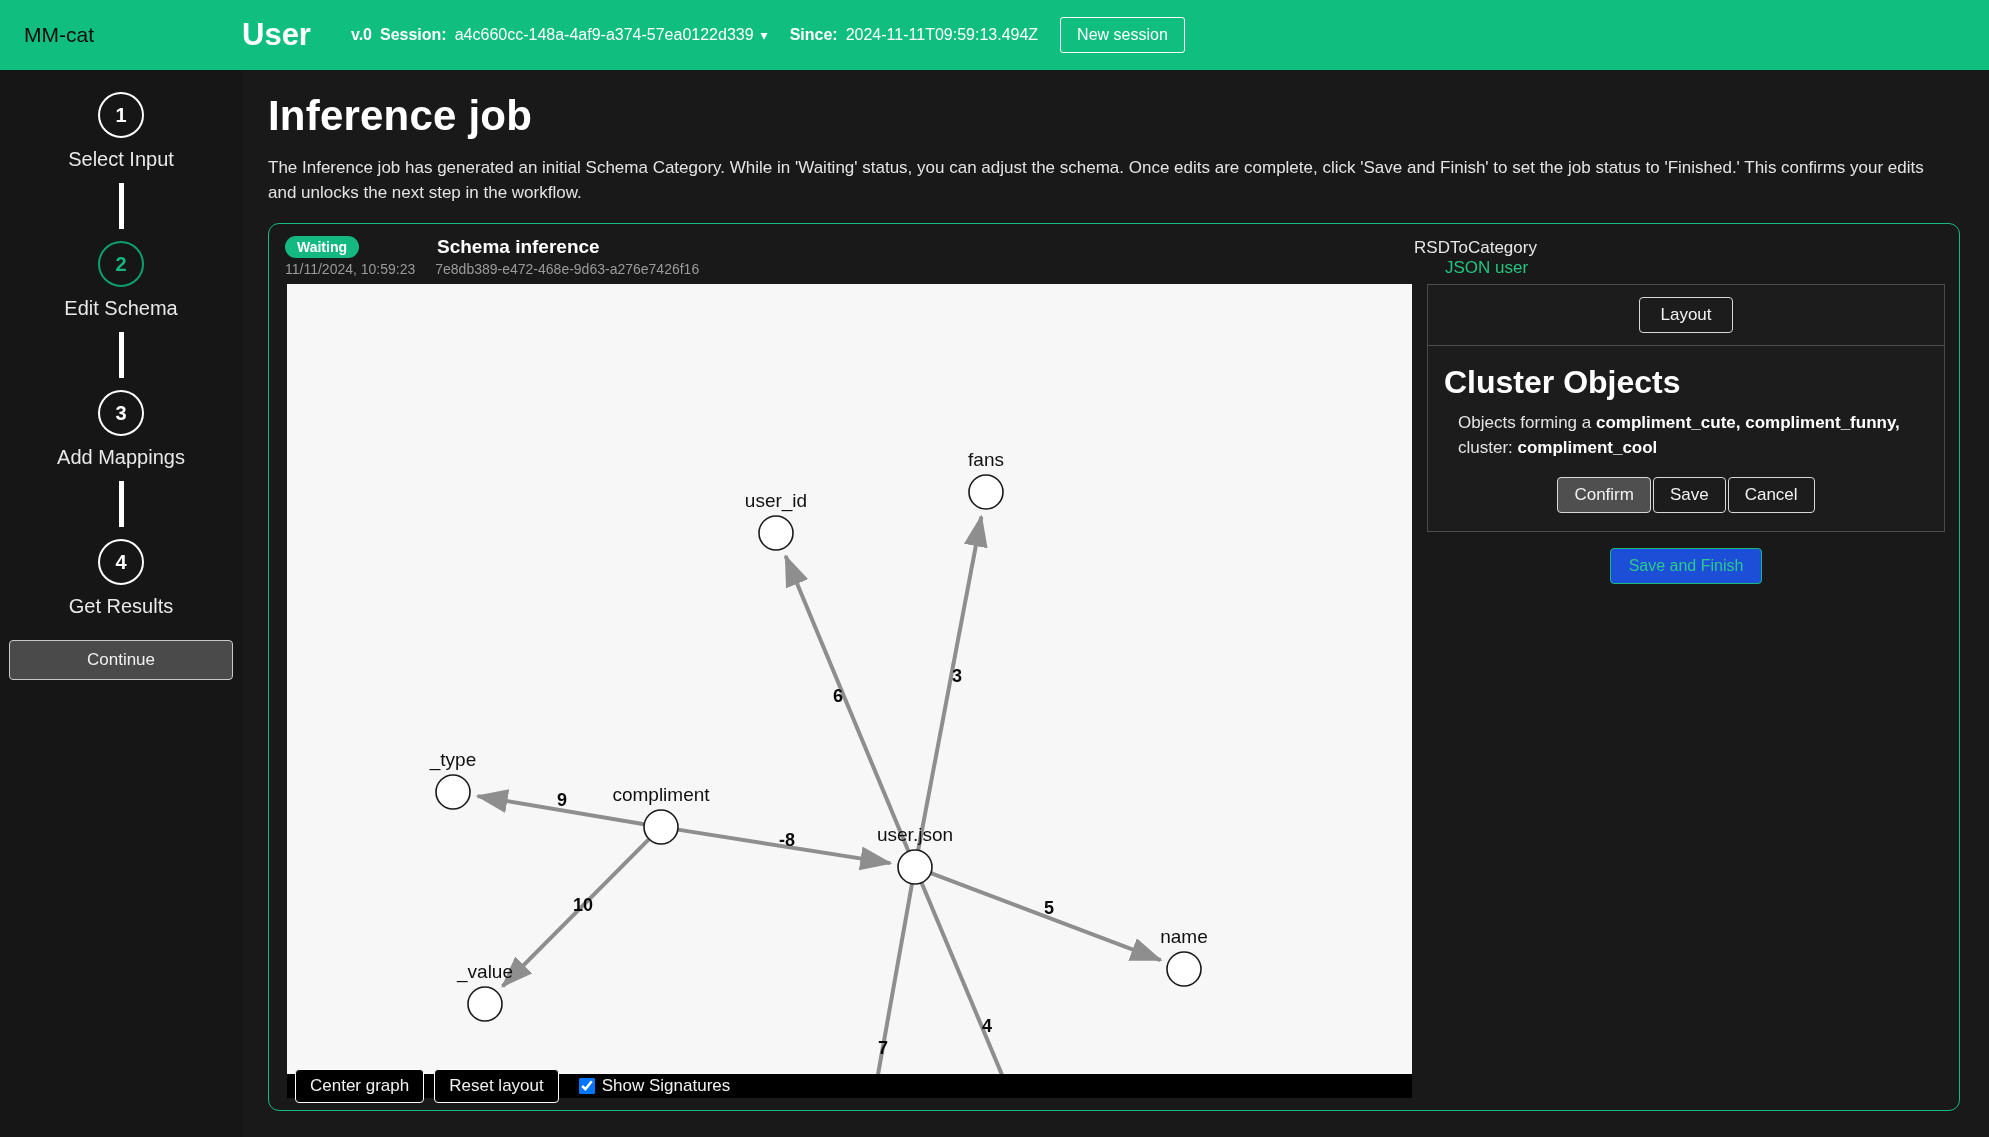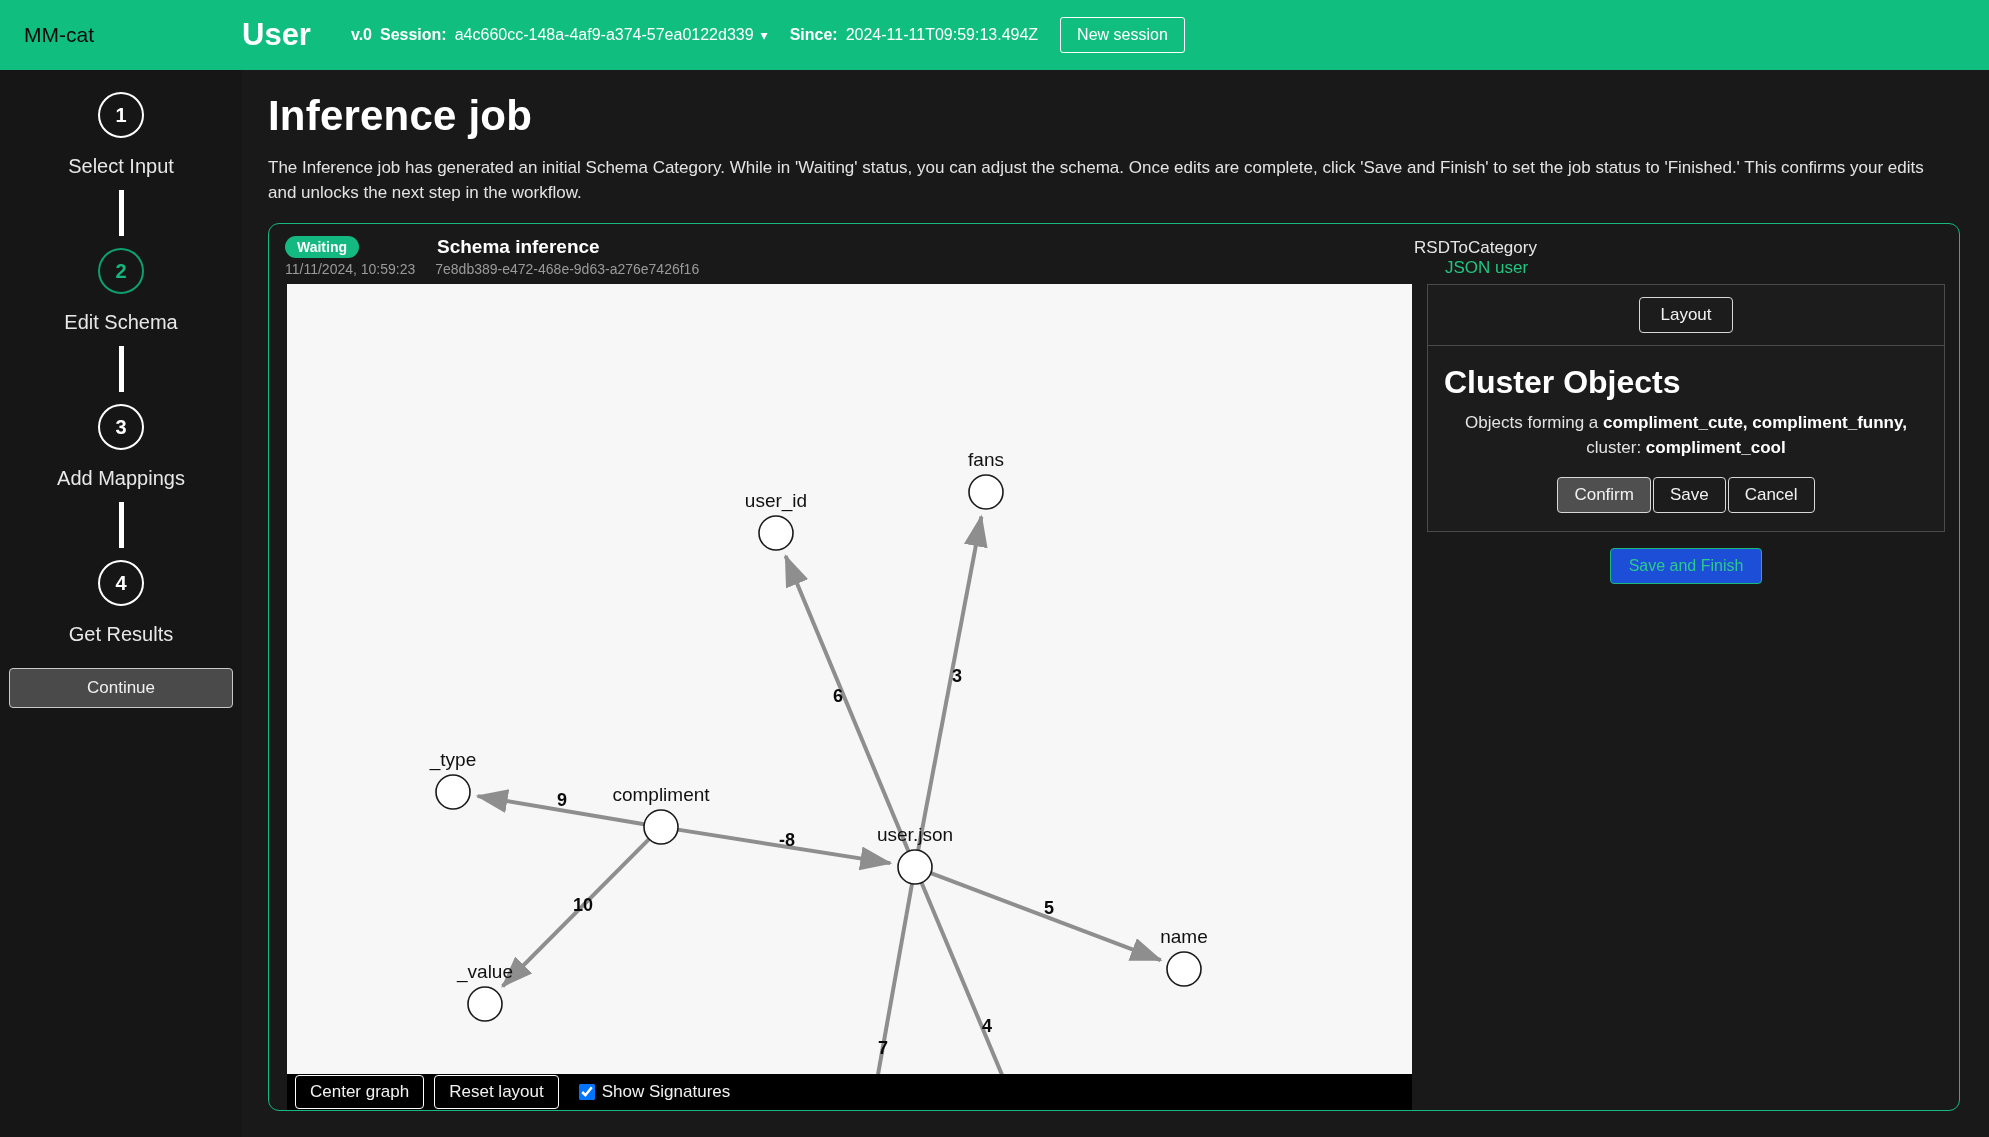--- a/index.html
+++ b/index.html
@@ -44,21 +44,21 @@
   }
   .step { display: flex; flex-direction: column; align-items: center; }
   .step-circle {
     width: 46px; height: 46px; border-radius: 50%;
     border: 2px solid #ffffff; color: #ffffff;
     display: flex; align-items: center; justify-content: center;
     font-size: 20px; font-weight: bold;
   }
   .step-circle.active { border-color: #0e9f6e; color: #14b87e; }
   .step-label {
-    color: #e8e8e8; font-size: 20px; margin-top: 17px;
+    color: #e8e8e8; font-size: 20px; margin-top: 10px;
   }
   .connector {
     width: 5px; height: 46px; background: #ffffff; margin: 12px auto;
   }
   #continue-btn {
     display: block; width: 224px; margin: 22px auto 0 auto;
     background: #4a4a4a; border: 1px solid #c9c9c9; color: #f0f0f0;
     font-size: 17px; padding: 9px 0; border-radius: 4px;
     font-family: "Liberation Sans", sans-serif; cursor: pointer;
   }
@@ -113,21 +113,21 @@
   #json-user-label { color: #22c47f; font-size: 17px; cursor: pointer; }
 
   
   #graph-area {
     position: absolute; left: 18px; top: 60px;
     width: 1125px; height: 790px; background: #f7f7f7;
   }
   #graph-svg { width: 1125px; height: 790px; display: block; }
   #graph-toolbar {
     position: absolute; left: 18px; top: 850px;
-    width: 1125px; height: 36px; background: #000000;
+    width: 1125px; height: 24px; background: #000000;
     display: flex; align-items: center; padding-left: 8px;
   }
   .gt-btn {
     background: #000000; border: 1px solid #ffffff; color: #f2f2f2;
     font-size: 17px; padding: 6px 14px; border-radius: 4px; margin-right: 10px;
     font-family: "Liberation Sans", sans-serif; cursor: pointer;
   }
   #show-sig-wrap { display: flex; align-items: center; margin-left: 6px; }
   #show-sig-check {
     width: 16px; height: 16px; margin-right: 7px; cursor: pointer;
@@ -153,21 +153,21 @@
     font-family: "Liberation Sans", sans-serif; cursor: pointer;
   }
   #cluster-box {
     border: 1px solid #4b4b4b; border-top: none; background: #1c1c1c;
     padding: 14px 16px 18px 16px;
   }
   #cluster-title {
     color: #ffffff; font-size: 32px; font-weight: bold; margin: 4px 0 10px 0;
   }
   #cluster-desc {
-    color: #e3e3e3; font-size: 17px; text-align: center; line-height: 1.45;
+    color: #e3e3e3; font-size: 17px; line-height: 1.45;
     margin: 0 0 16px 0; padding: 0 14px;
   }
   #cluster-desc b { color: #ffffff; }
   #cluster-btns { display: flex; gap: 2px; justify-content: center; }
   .cl-btn {
     border: 1px solid #d8d8d8; background: #1c1c1c; color: #f1f1f1;
     font-size: 17px; padding: 7px 16px; border-radius: 4px;
     font-family: "Liberation Sans", sans-serif; cursor: pointer;
   }
   .cl-btn.primary { background: #4f4f4f; }

